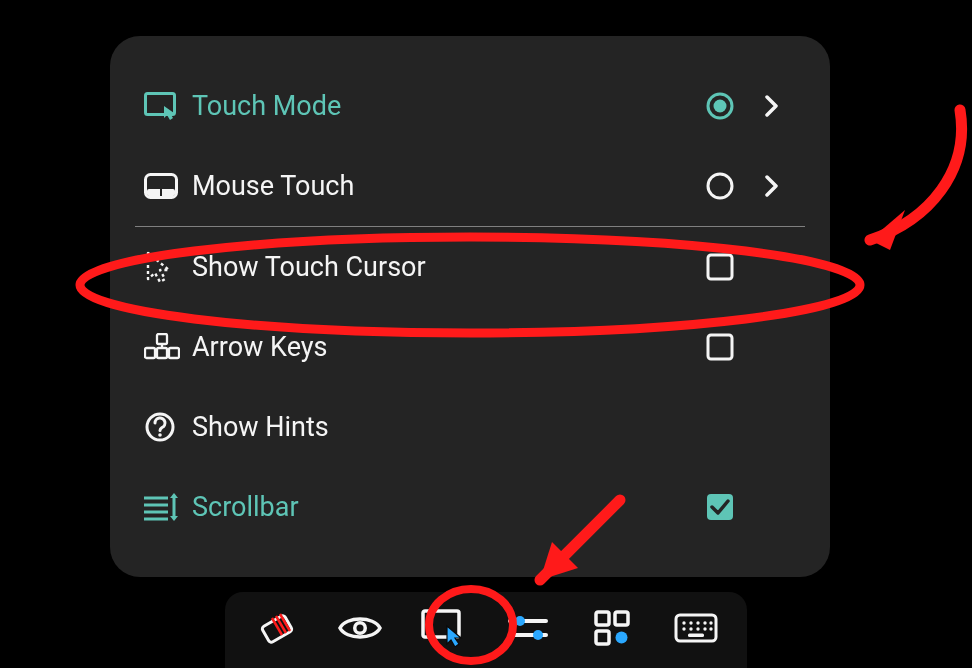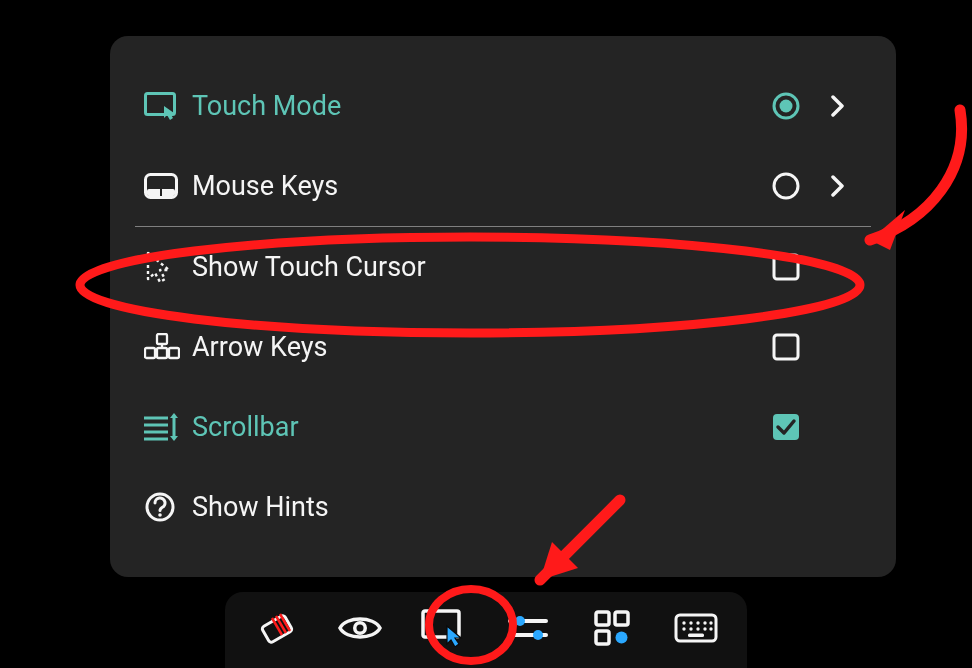--- a/index.html
+++ b/index.html
@@ -10,23 +10,23 @@
     background: #000000;
     font-family: -apple-system, BlinkMacSystemFont, "Segoe UI", Roboto, Helvetica, Arial, sans-serif;
     overflow: hidden;
     position: relative;
   }
 
   .panel {
     position: absolute;
     top: 36px;
     left: 110px;
-    width: 786px;
+    width: 720px;
     background: #242424;
-    border-radius: 18px;
+    border-radius: 30px;
     padding: 30px 0 30px 0;
     box-sizing: border-box;
   }
 
   .row {
     display: flex;
     align-items: center;
     height: 80px;
     padding: 0 34px;
     box-sizing: border-box;
@@ -123,21 +123,21 @@
   </div>
 
   <div class="row">
     <div class="icon-slot">
       <svg width="34" height="26" viewBox="0 0 34 26">
         <rect x="1.5" y="1.5" width="31" height="23" rx="5" fill="none" stroke="#f5f5f5" stroke-width="3"></rect>
         <rect x="3" y="16" width="28" height="7" rx="2" fill="#f5f5f5"></rect>
         <line x1="17" y1="16" x2="17" y2="23" stroke="#242424" stroke-width="2"></line>
       </svg>
     </div>
-    <div class="label">Mouse Keys</div>
+    <div class="label">Mouse Touch</div>
     <div class="ctrl">
       <svg width="30" height="30" viewBox="0 0 30 30">
         <circle cx="15" cy="15" r="12" fill="none" stroke="#f5f5f5" stroke-width="3"></circle>
       </svg>
     </div>
     <div class="chev">
       <svg width="14" height="22" viewBox="0 0 14 22">
         <path d="M2 2 L11 11 L2 20" fill="none" stroke="#f5f5f5" stroke-width="3.5" stroke-linecap="round" stroke-linejoin="round"></path>
       </svg>
     </div>
@@ -176,50 +176,50 @@
     <div class="ctrl">
       <svg width="28" height="28" viewBox="0 0 28 28">
         <rect x="2" y="2" width="24" height="24" rx="3" fill="none" stroke="#f5f5f5" stroke-width="3"></rect>
       </svg>
     </div>
     <div class="chev"></div>
   </div>
 
   <div class="row">
     <div class="icon-slot">
+      <svg width="32" height="32" viewBox="0 0 32 32">
+        <circle cx="16" cy="16" r="13" fill="none" stroke="#f5f5f5" stroke-width="3"></circle>
+        <path d="M11 12 a5 5 0 1 1 7 4.5 c-1 0.7 -2 1.5 -2 3" fill="none" stroke="#f5f5f5" stroke-width="3" stroke-linecap="round"></path>
+        <circle cx="16" cy="24" r="1.8" fill="#f5f5f5"></circle>
+      </svg>
+    </div>
+    <div class="label">Show Hints</div>
+    <div class="ctrl"></div>
+    <div class="chev"></div>
+  </div>
+
+  <div class="row">
+    <div class="icon-slot">
       <svg width="34" height="28" viewBox="0 0 34 28">
         <line x1="0" y1="5" x2="24" y2="5" stroke="#5ec5b6" stroke-width="3"></line>
         <line x1="0" y1="12" x2="24" y2="12" stroke="#5ec5b6" stroke-width="3"></line>
         <line x1="0" y1="19" x2="24" y2="19" stroke="#5ec5b6" stroke-width="3"></line>
         <line x1="0" y1="26" x2="24" y2="26" stroke="#5ec5b6" stroke-width="3"></line>
         <path d="M30 0 L26 5 L34 5 Z" fill="#5ec5b6"></path>
         <line x1="30" y1="5" x2="30" y2="23" stroke="#5ec5b6" stroke-width="3"></line>
         <path d="M30 28 L26 23 L34 23 Z" fill="#5ec5b6"></path>
       </svg>
     </div>
     <div class="label accent">Scrollbar</div>
     <div class="ctrl">
       <svg width="28" height="28" viewBox="0 0 28 28">
         <rect x="1" y="1" width="26" height="26" rx="4" fill="#5ec5b6"></rect>
         <path d="M6 14 L12 20 L22 8" fill="none" stroke="#242424" stroke-width="3.5" stroke-linecap="round" stroke-linejoin="round"></path>
       </svg>
     </div>
-    <div class="chev"></div>
-  </div>
-
-  <div class="row">
-    <div class="icon-slot">
-      <svg width="32" height="32" viewBox="0 0 32 32">
-        <circle cx="16" cy="16" r="13" fill="none" stroke="#f5f5f5" stroke-width="3"></circle>
-        <path d="M11 12 a5 5 0 1 1 7 4.5 c-1 0.7 -2 1.5 -2 3" fill="none" stroke="#f5f5f5" stroke-width="3" stroke-linecap="round"></path>
-        <circle cx="16" cy="24" r="1.8" fill="#f5f5f5"></circle>
-      </svg>
-    </div>
-    <div class="label">Show Hints</div>
-    <div class="ctrl"></div>
     <div class="chev"></div>
   </div>
 
 </div>
 
 <div class="toolbar">
   <div class="tb-btn">
     <span>
       <svg width="40" height="40" viewBox="0 0 40 40">
         <rect x="8" y="12" width="26" height="18" rx="3" transform="rotate(-30 21 21)" fill="none" stroke="#f5f5f5" stroke-width="3"></rect>

